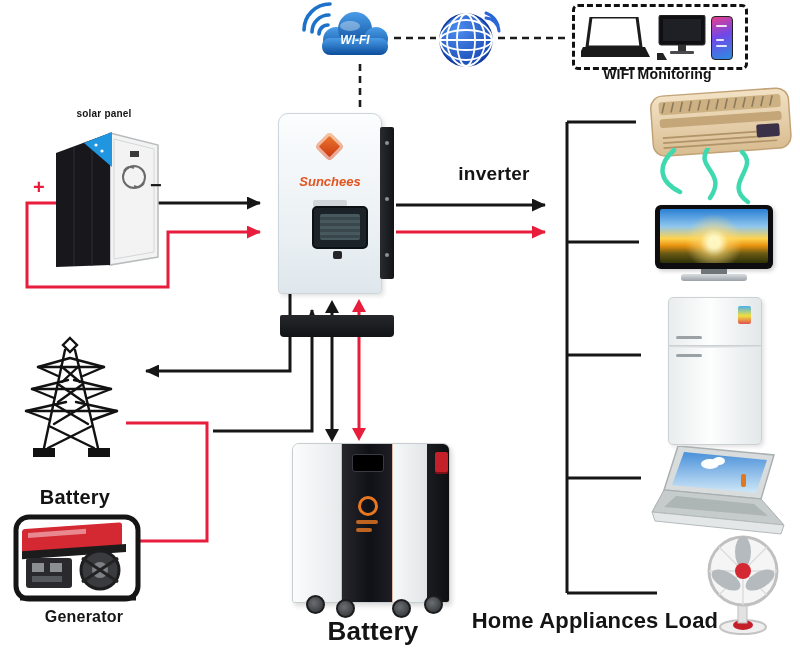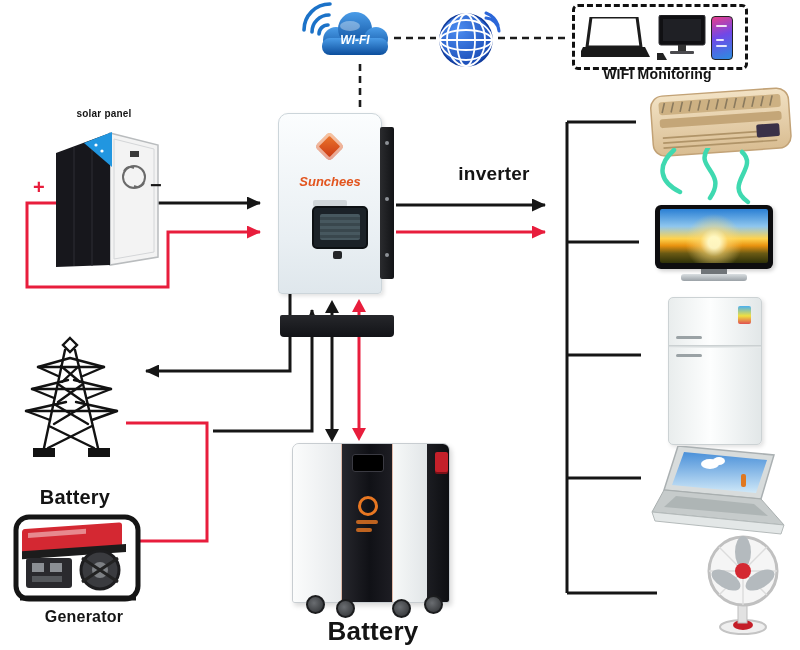--- a/index.html
+++ b/index.html
@@ -361,14 +361,15 @@
       <path d="M9,38 H77 M43,4 V72 M19,14 L67,62 M67,14 L19,62" stroke="#dcdcdc" stroke-width="1.4"></path>
       <g fill="#b4babe">
         <ellipse cx="43" cy="19" rx="8" ry="16"></ellipse>
         <ellipse cx="26" cy="47" rx="8" ry="16" transform="rotate(120 26 47)"></ellipse>
         <ellipse cx="60" cy="47" rx="8" ry="16" transform="rotate(240 60 47)"></ellipse>
       </g>
       <circle cx="43" cy="38" r="8" style="fill:var(--generator-red,#d42832)"></circle>
     </svg>
   </div>
 
+  <div class="lbl" style="left:450px;top:608px;width:290px;font-size:22px;">Home Appliances Load</div>
 
 </div>
 
 </body></html>

